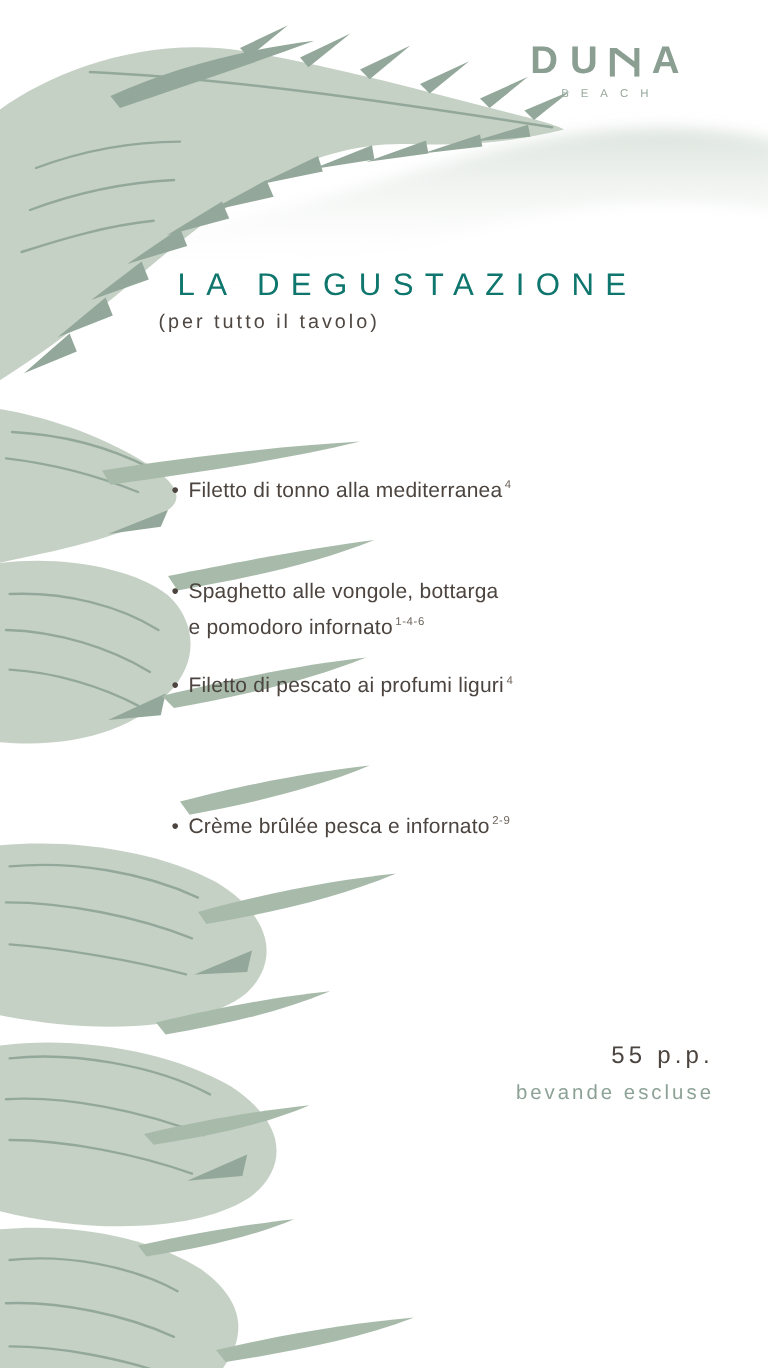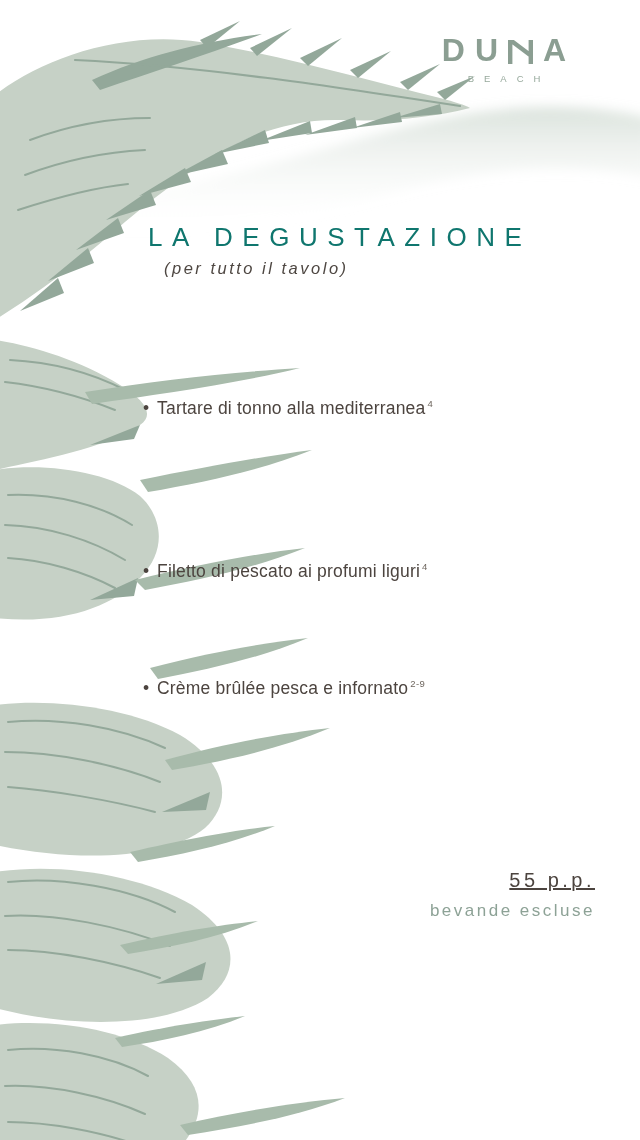--- a/index.html
+++ b/index.html
@@ -19,33 +19,33 @@
   .brand-sub{
     margin-top:7px;color:#97a99c;font-size:9.5px;font-weight:400;
     letter-spacing:10px;text-indent:10px;
   }
   
   .menu-title{
     position:absolute;left:148px;top:224px;
     color:#0f766e;font-size:26px;font-weight:500;letter-spacing:9.5px;line-height:1;
   }
   .menu-sub{
-    position:absolute;left:164px;top:259px;
-    color:#4e4742;font-size:16.5px;font-style:italic;letter-spacing:2.5px;line-height:1.2;
+    position:absolute;left:132px;top:259px;
+    color:#4e4742;font-size:16.5px;letter-spacing:2.5px;line-height:1.2;
   }
   
   .item{position:absolute;left:143px;color:#4c443f;font-size:17.5px;line-height:30px;letter-spacing:0.2px;}
   .item-line{white-space:nowrap;}
   .bullet{display:inline-block;width:14px;color:#4c443f;}
   .item-line.cont{margin-left:14px;}
   sup.fn{font-size:9.5px;color:#6f675f;letter-spacing:0.5px;vertical-align:super;line-height:0;margin-left:2px;}
   
   .price{
     position:absolute;right:45px;top:870px;
-    color:#4c443f;font-size:20px;letter-spacing:3.5px;line-height:1;text-align:right;text-decoration:underline;
+    color:#4c443f;font-size:20px;letter-spacing:3.5px;line-height:1;text-align:right;
   }
   .price-note{
     position:absolute;right:45px;top:902px;
     color:#8da296;font-size:17px;letter-spacing:2.5px;line-height:1;text-align:right;
   }
 </style>
 </head>
 <body>
 
 <div class="page">
@@ -150,24 +150,32 @@
       <span>A</span>
     </div>
     <div class="brand-sub">BEACH</div>
   </div>
 
   <div class="menu-title">LA DEGUSTAZIONE</div>
   <div class="menu-sub">(per tutto il tavolo)</div>
 
   <div class="item" style="top:393px">
     <div class="item-line">
-      <span class="bullet">•</span><span>Tartare di tonno alla mediterranea</span><sup class="fn">4</sup>
+      <span class="bullet">•</span><span>Filetto di tonno alla mediterranea</span><sup class="fn">4</sup>
     </div>
   </div>
 
+  <div class="item" style="top:477px">
+    <div class="item-line">
+      <span class="bullet">•</span><span>Spaghetto alle vongole, bottarga</span>
+    </div>
+    <div class="item-line cont">
+      <span>e pomodoro infornato</span><sup class="fn">1-4-6</sup>
+    </div>
+  </div>
 
   <div class="item" style="top:556px">
     <div class="item-line">
       <span class="bullet">•</span><span>Filetto di pescato ai profumi liguri</span><sup class="fn">4</sup>
     </div>
   </div>
 
   <div class="item" style="top:673px">
     <div class="item-line">
       <span class="bullet">•</span><span>Crème brûlée pesca e infornato</span><sup class="fn">2-9</sup>

